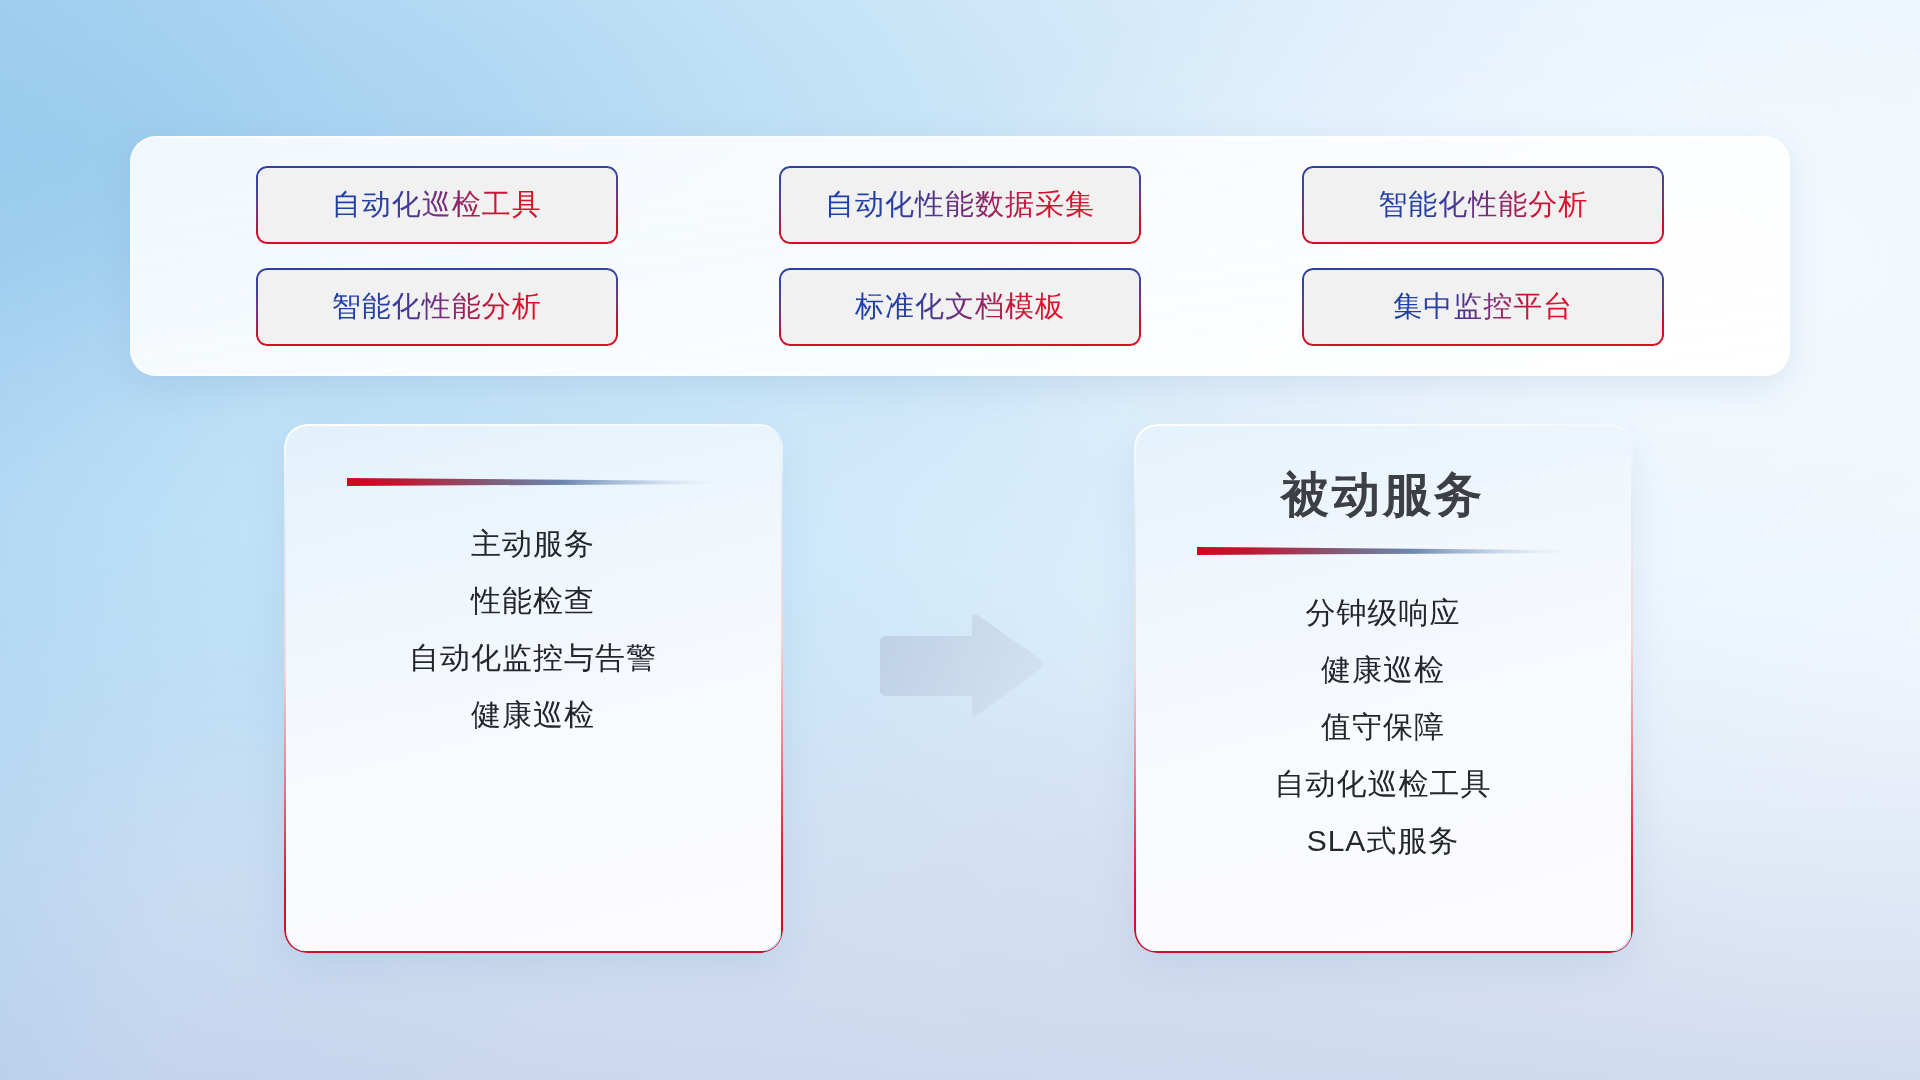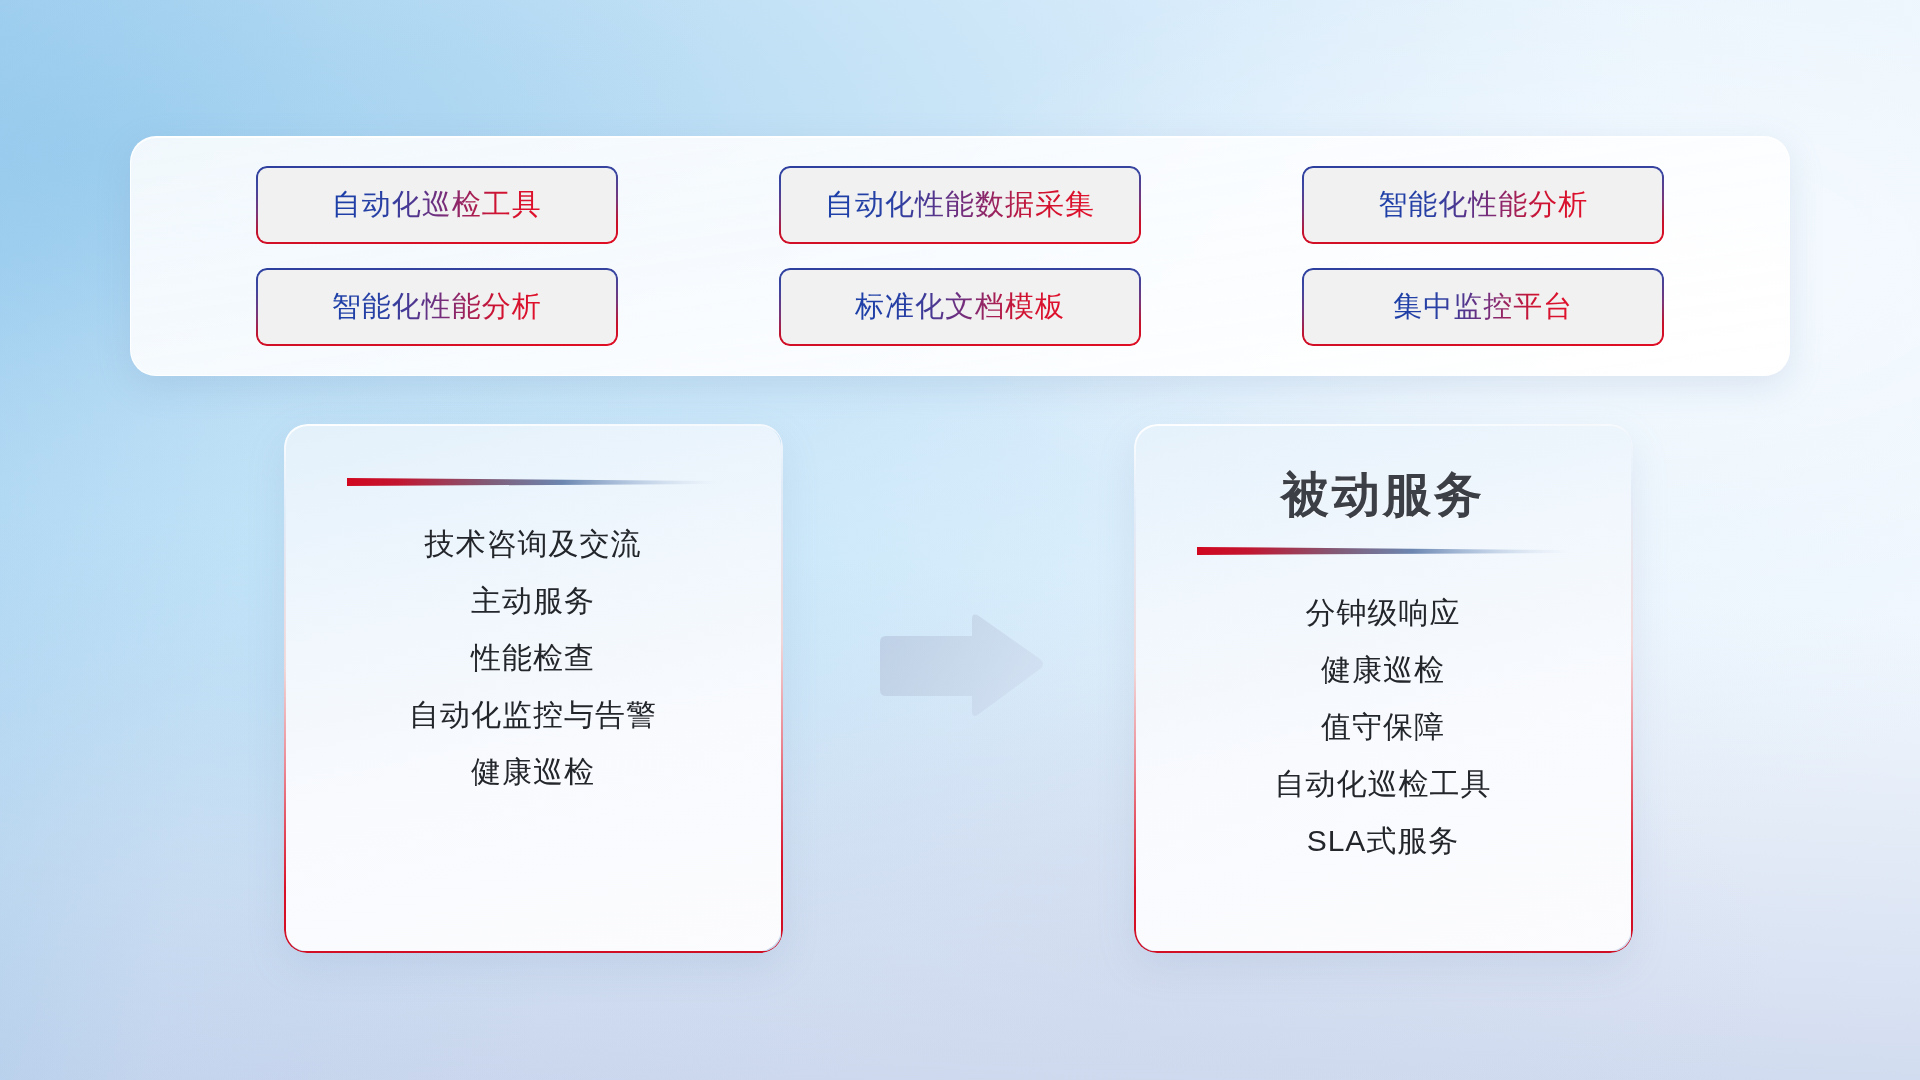--- a/index.html
+++ b/index.html
@@ -220,21 +220,20 @@
           <stop offset="38%" stop-color="#7b5370" stop-opacity=".95"></stop>
           <stop offset="58%" stop-color="#5d7aa8" stop-opacity=".9"></stop>
           <stop offset="76%" stop-color="#8fa9cd" stop-opacity=".6"></stop>
           <stop offset="100%" stop-color="#c6d4e8" stop-opacity="0"></stop>
         </linearGradient>
       </defs>
       <path d="M0 3 L372 6 L372 9 L0 11 Z" fill="url(#divGradA)"></path>
     </svg>
   </div>
   <div class="card-list">
-    <div class="item">技术咨询及交流</div>
     <div class="item">主动服务</div>
     <div class="item">性能检查</div>
     <div class="item">自动化监控与告警</div>
     <div class="item">健康巡检</div>
   </div>
 </div>
 
 <div class="card" id="card-passive">
   <div class="card-title">被动服务</div>
   <div class="divider-wrap">

